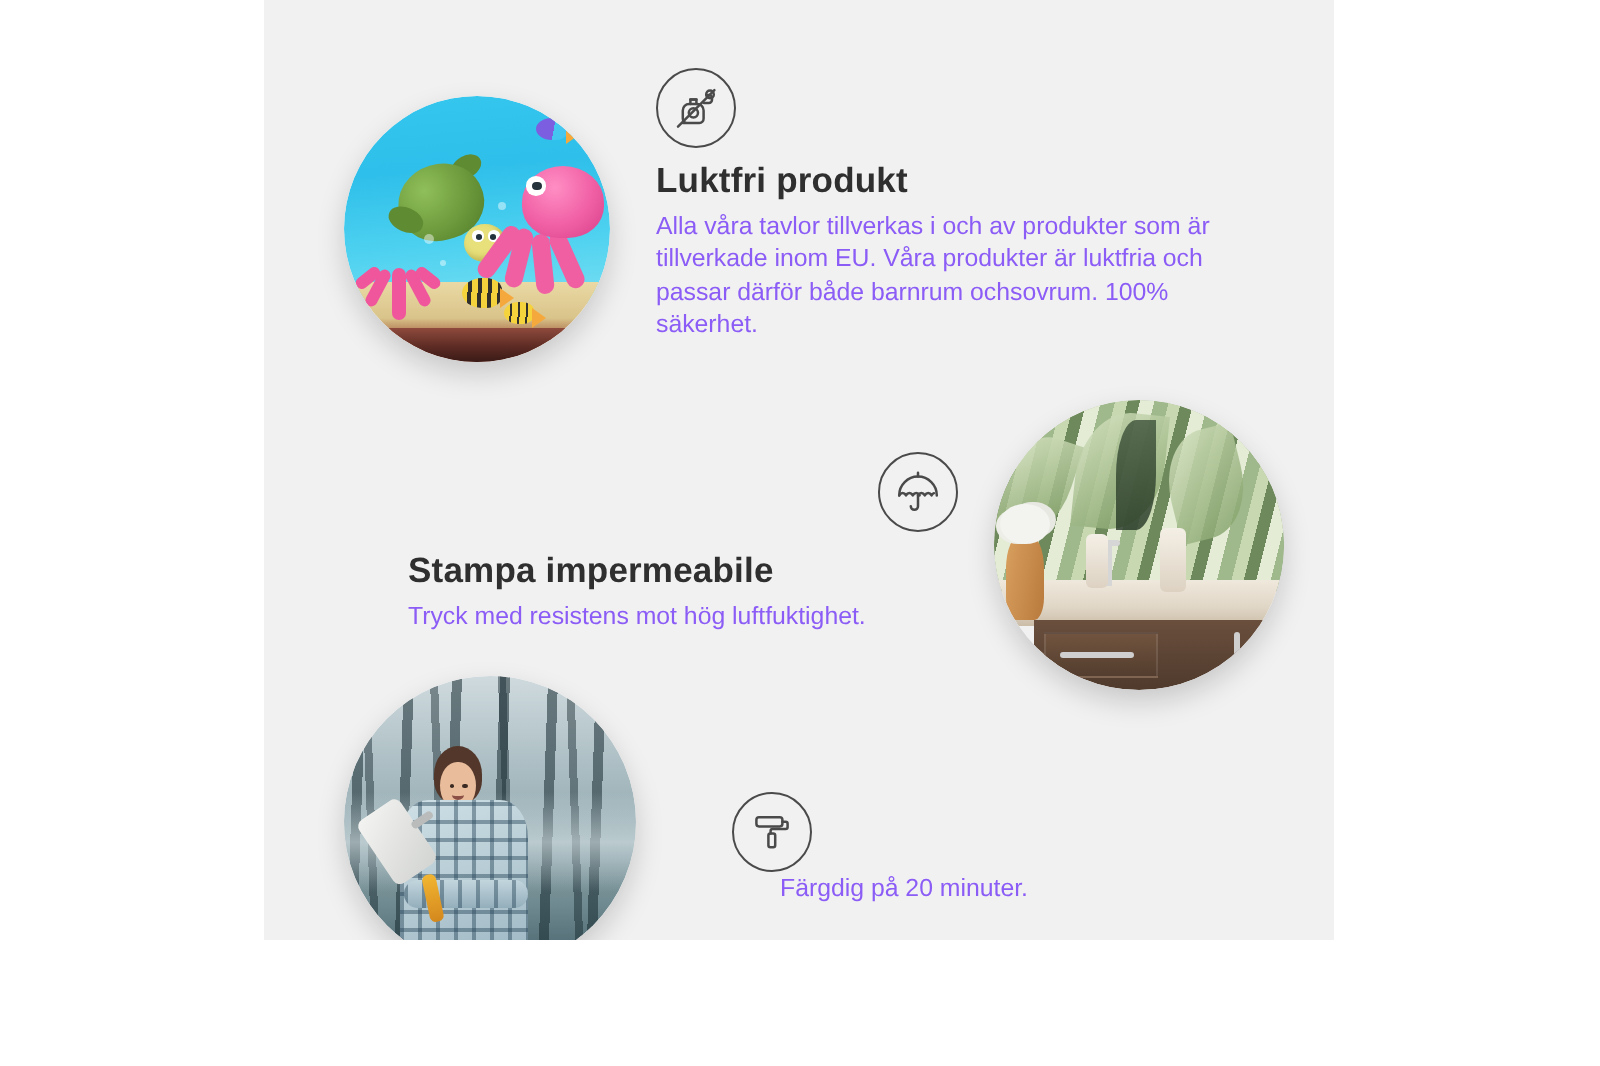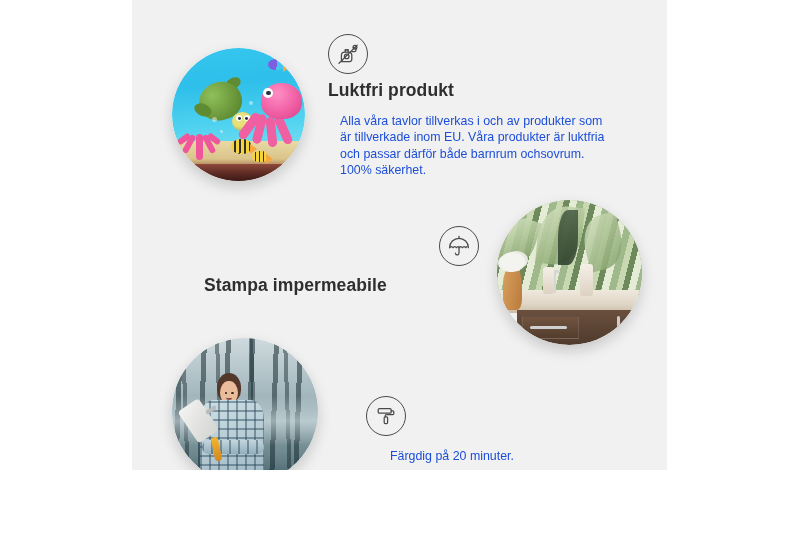--- a/index.html
+++ b/index.html
@@ -289,22 +289,22 @@
   .feat-title {
     font-size: 17.5px;
     font-weight: 700;
     color: #2f2f2f;
     margin: 6px 0 4px 0;
     letter-spacing: .1px;
   }
   .feat-body {
     font-size: 12.4px;
     line-height: 16.4px;
-    color: #1d4ed8;
-    margin: 12px;
+    color: #8b5cf6;
+    margin: 0;
   }
 
   
   #feature-odour { left: 196px; top: 34px; width: 300px; text-align: left; }
   #feature-odour .icon-circle { margin-left: 0; }
 
   
   #feature-waterproof { left: 72px; top: 226px; width: 300px; }
   #feature-waterproof .icon-circle { margin: 0 auto 0 auto; transform: translateX(105px); }
   #feature-waterproof .feat-title { margin-top: 9px; }
@@ -383,20 +383,21 @@
       <div class="icon-circle">
         <svg width="26" height="26" viewBox="0 0 26 26" fill="none" stroke="#4a4a4a" stroke-width="1.25" stroke-linecap="round" stroke-linejoin="round">
           <path d="M3.6 14.7c0-5.2 4.2-9.4 9.4-9.4s9.4 4.2 9.4 9.4"></path>
           <path d="M3.6 14.7c.9-1.6 2.5-1.6 3.4 0 .9-1.6 2.5-1.6 3.4 0 .9-1.6 2.5-1.6 3.4 0"></path>
           <path d="M13 14.7c.9-1.6 2.5-1.6 3.4 0 .9-1.6 2.5-1.6 3.4 0 .3-.55.8-.95 1.2-1.1"></path>
           <path d="M13 5.3V3.4"></path>
           <path d="M13 14.7v5.4c0 1-.8 1.8-1.8 1.8s-1.8-.8-1.8-1.8"></path>
         </svg>
       </div>
       <div class="feat-title">Stampa impermeabile</div>
+      <p class="feat-body">Tryck med resistens mot hög luftfuktighet.</p>
     </div>
 
     <div class="photo" id="photo-bathroom">
       <div class="inner">
         <div class="bath-wall">
           <div class="leaf l3"></div>
           <div class="leaf l1"></div>
           <div class="dark"></div>
           <div class="leaf l2"></div>
         </div>

